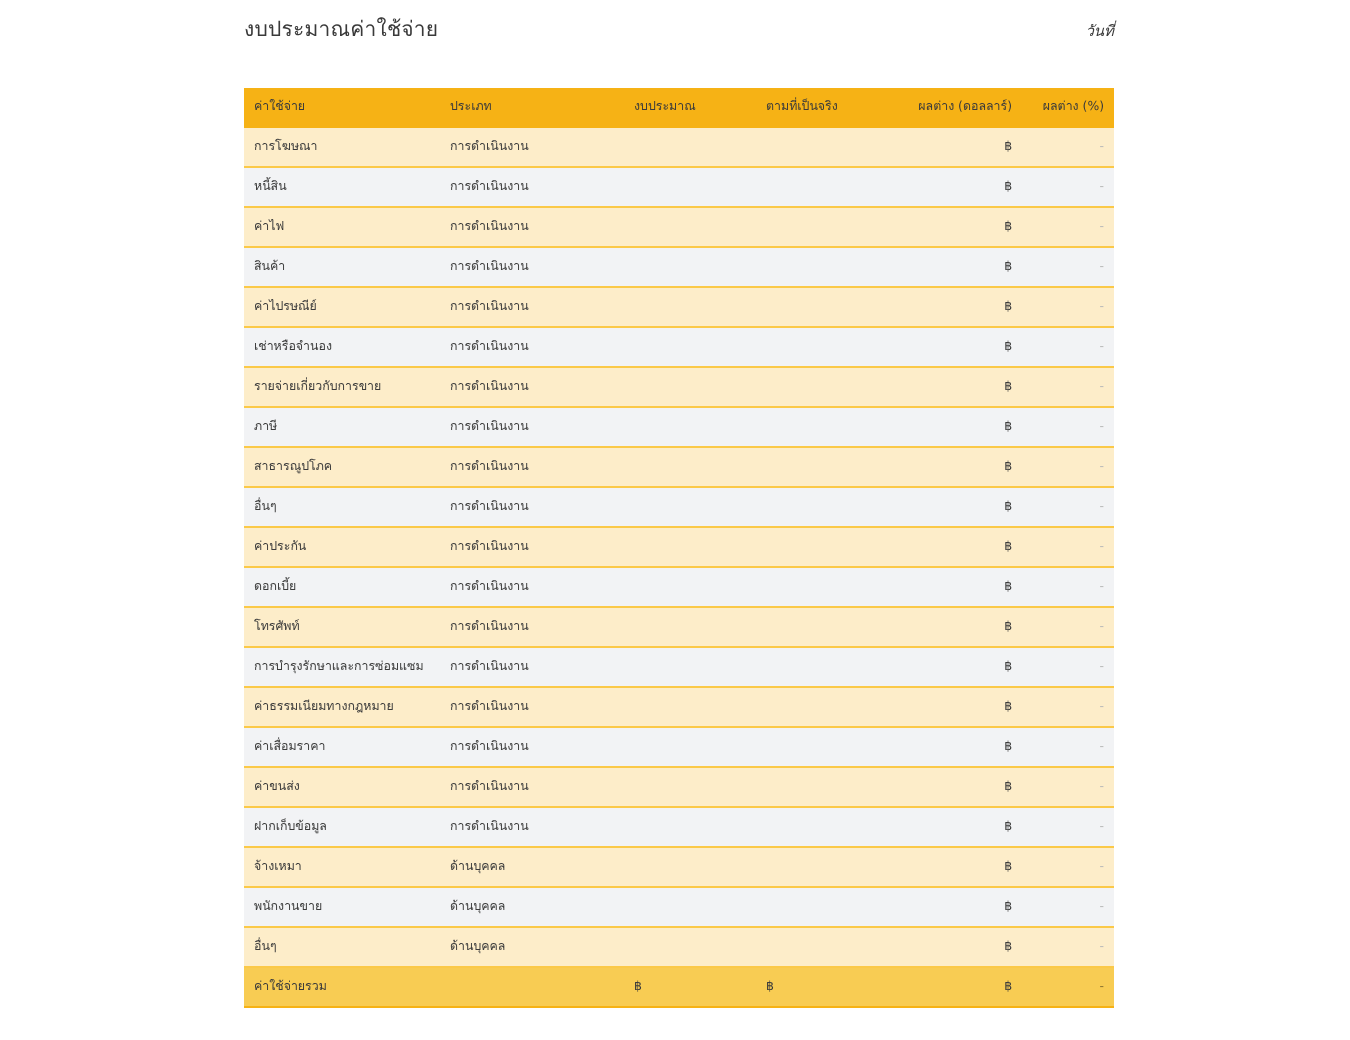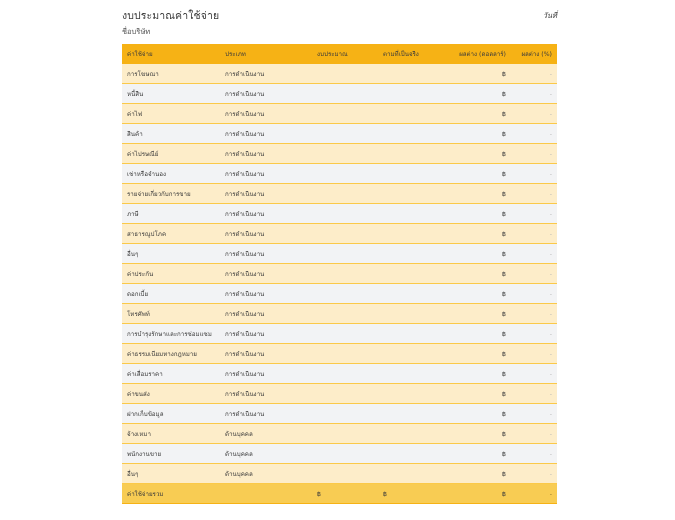--- a/index.html
+++ b/index.html
@@ -111,21 +111,20 @@
 
   .cur { font-family: "DejaVu Sans", sans-serif; }
 </style>
 </head>
 <body>
 
 <div class="sheet">
 
   <div class="doc-header">
     <div class="doc-title">งบประมาณค่าใช้จ่าย</div>
-    <div class="doc-subtitle">ชื่อบริษัท</div>
     <div class="doc-date">วันที่</div>
   </div>
 
   <table class="budget-table">
     <colgroup>
       <col class="c-expense">
         <col class="c-category">
         <col class="c-budget">
       <col class="c-actual">
         <col class="c-vard">

